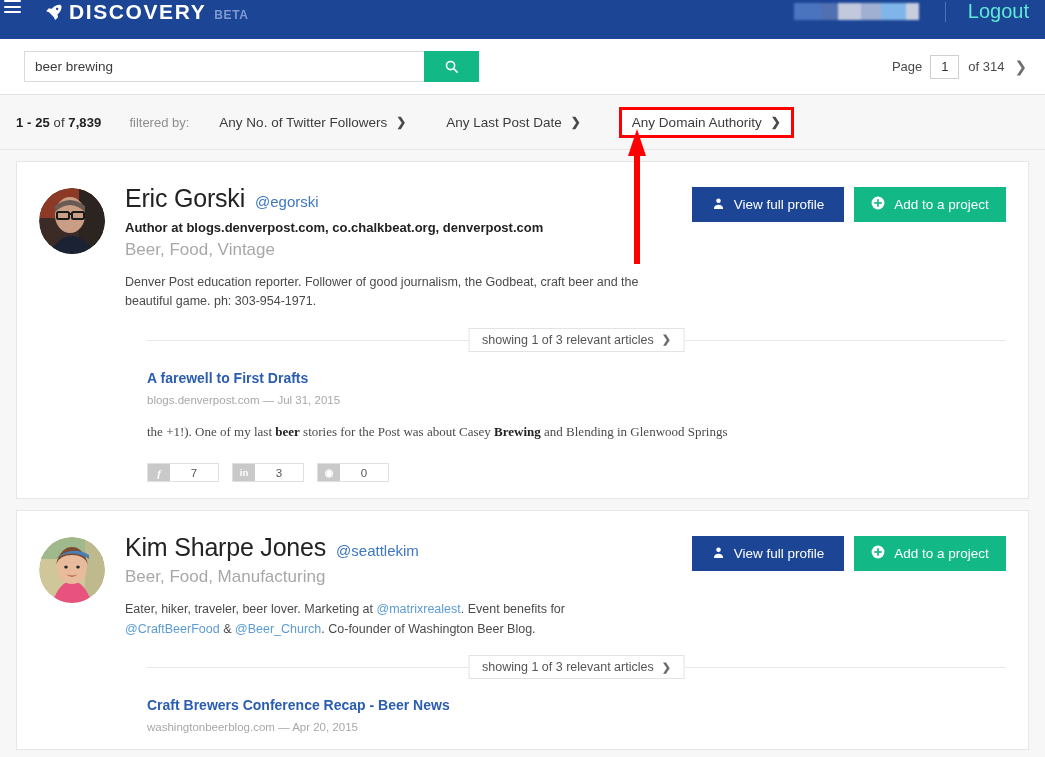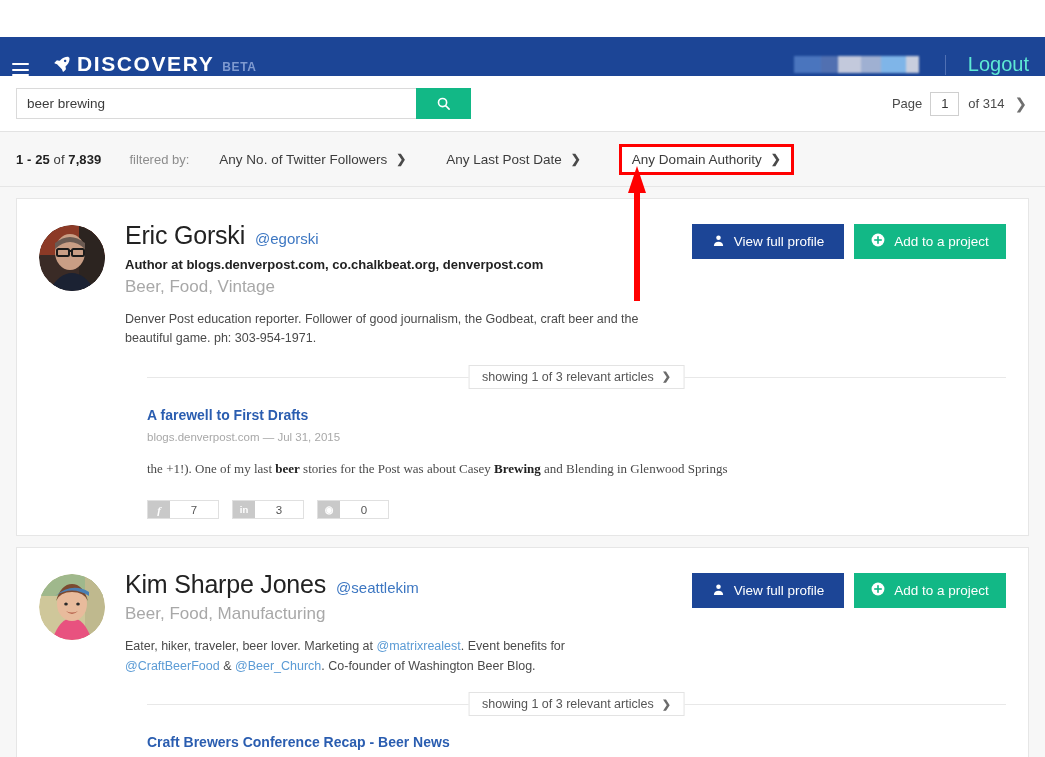--- a/index.html
+++ b/index.html
@@ -10,23 +10,22 @@
     font-family: "Liberation Sans", sans-serif;
     overflow: hidden;
   }
 
   
   .navbar {
     position: relative;
     height: 39px;
     background: #1c4596;
     display: flex;
-    align-items: flex-end;
-    padding: 0 16px 0 12px;
-    margin-top: 37px;
+    align-items: flex-start;
+    padding: 0 16px 0 4px;
   }
   .hamburger {
     width: 17px; height: 13px;
     display: flex; flex-direction: column; justify-content: space-between;
     margin-right: 24px;
     cursor: pointer;
   }
   .hamburger span { display:block; height: 2px; background: #ffffff; border-radius: 1px; }
   .brand { display: flex; align-items: baseline; }
   .rocket-icon {
@@ -58,21 +57,21 @@
   .logout {
     color: #5eead4; font-size: 20px; text-decoration: none;
     cursor: pointer;
   }
 
   
   .searchbar {
     height: 56px;
     background: #ffffff;
     display: flex; align-items: center;
-    padding: 0 18px 0 16px;
+    padding: 0 18px 0 24px;
     border-bottom: 1px solid #e3e3e3;
   }
   .search-wrap { display: flex; height: 31px; }
   .search-input {
     width: 400px; height: 31px;
     border: 1px solid #dadada; border-right: none;
     padding: 0 10px;
     font-size: 13.5px; color: #3b3b3b;
     font-family: "Liberation Sans", sans-serif;
     outline: none;

